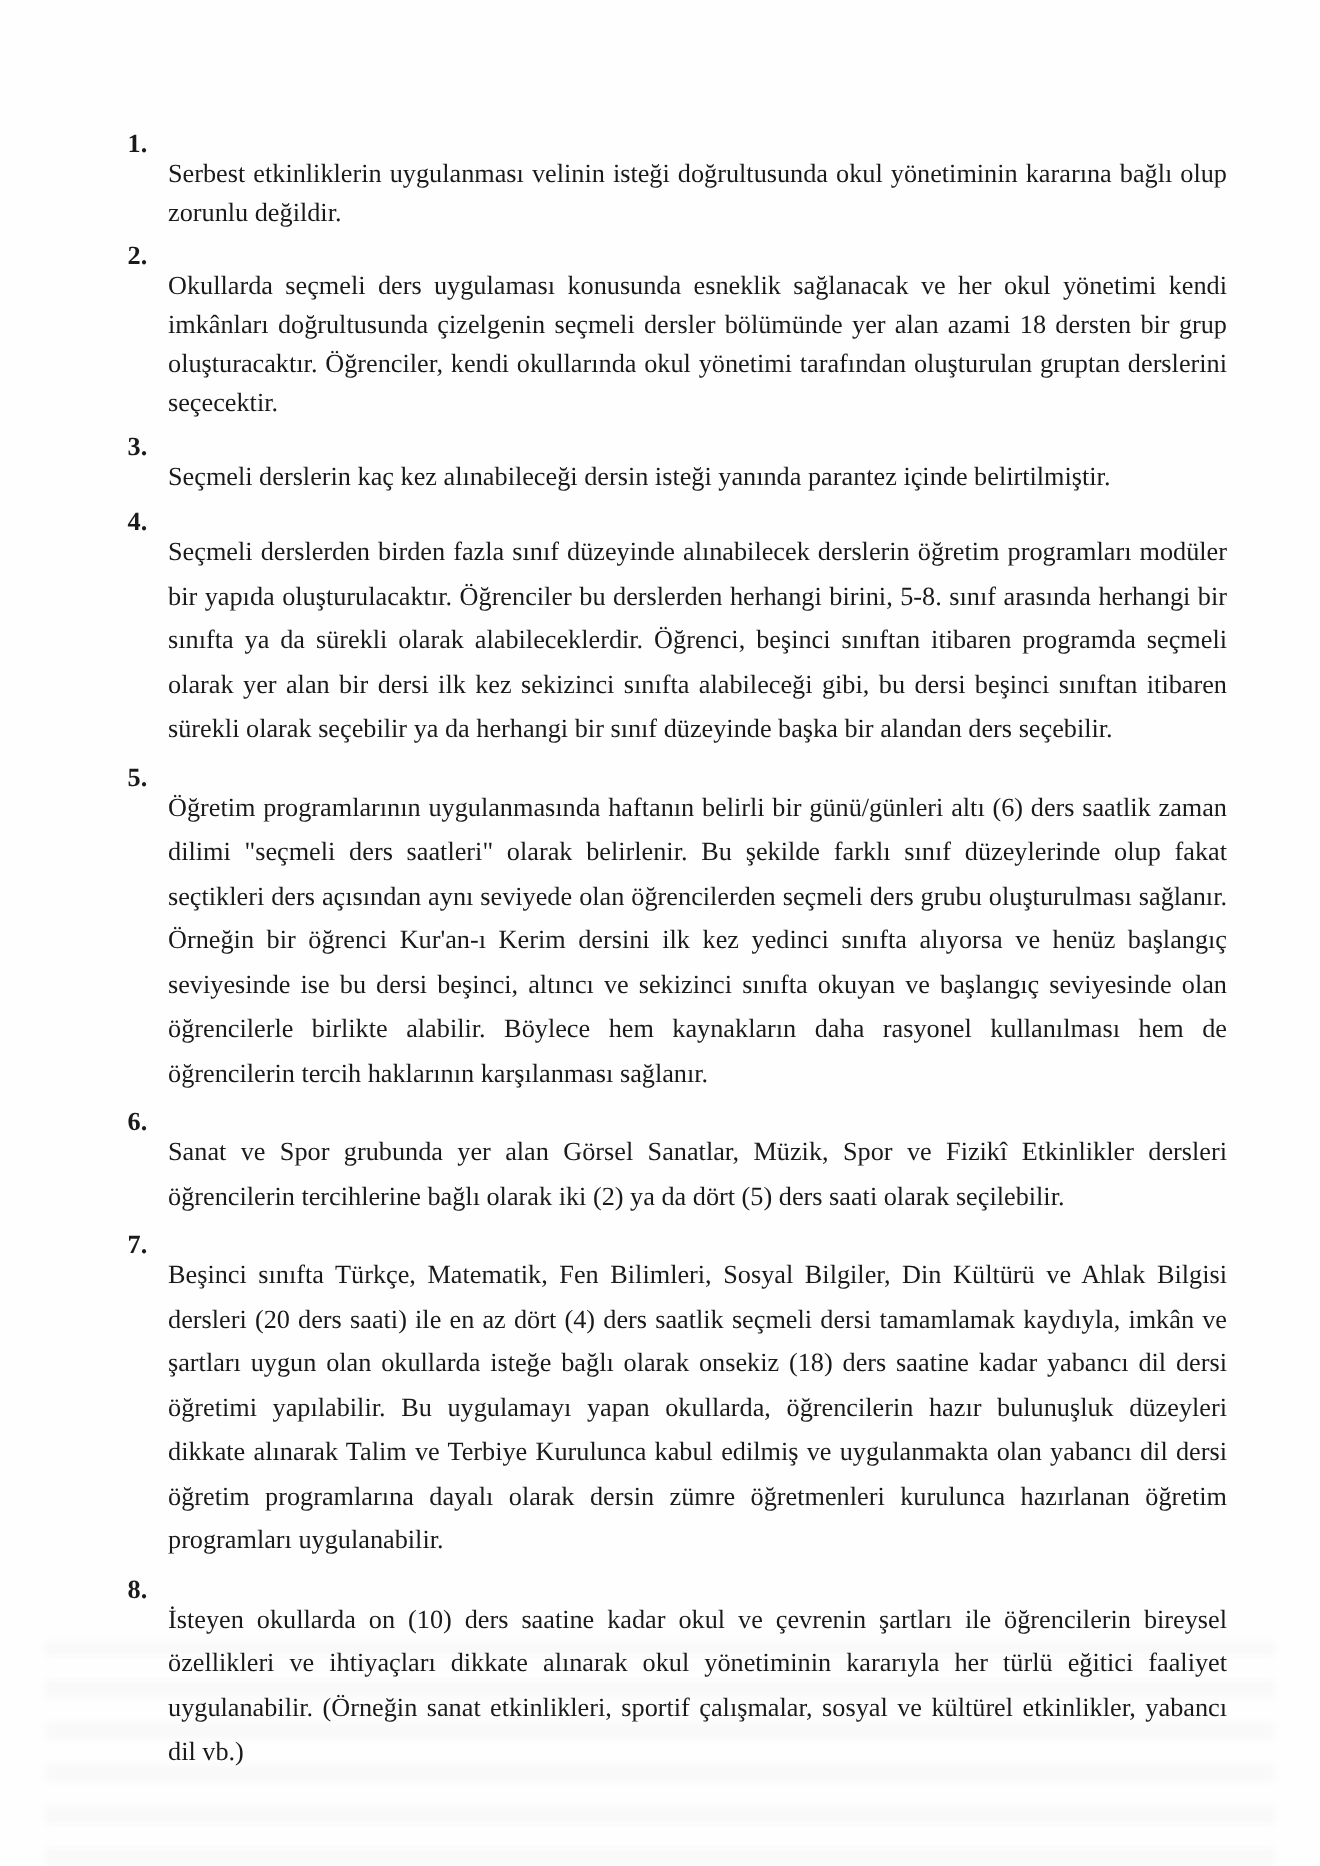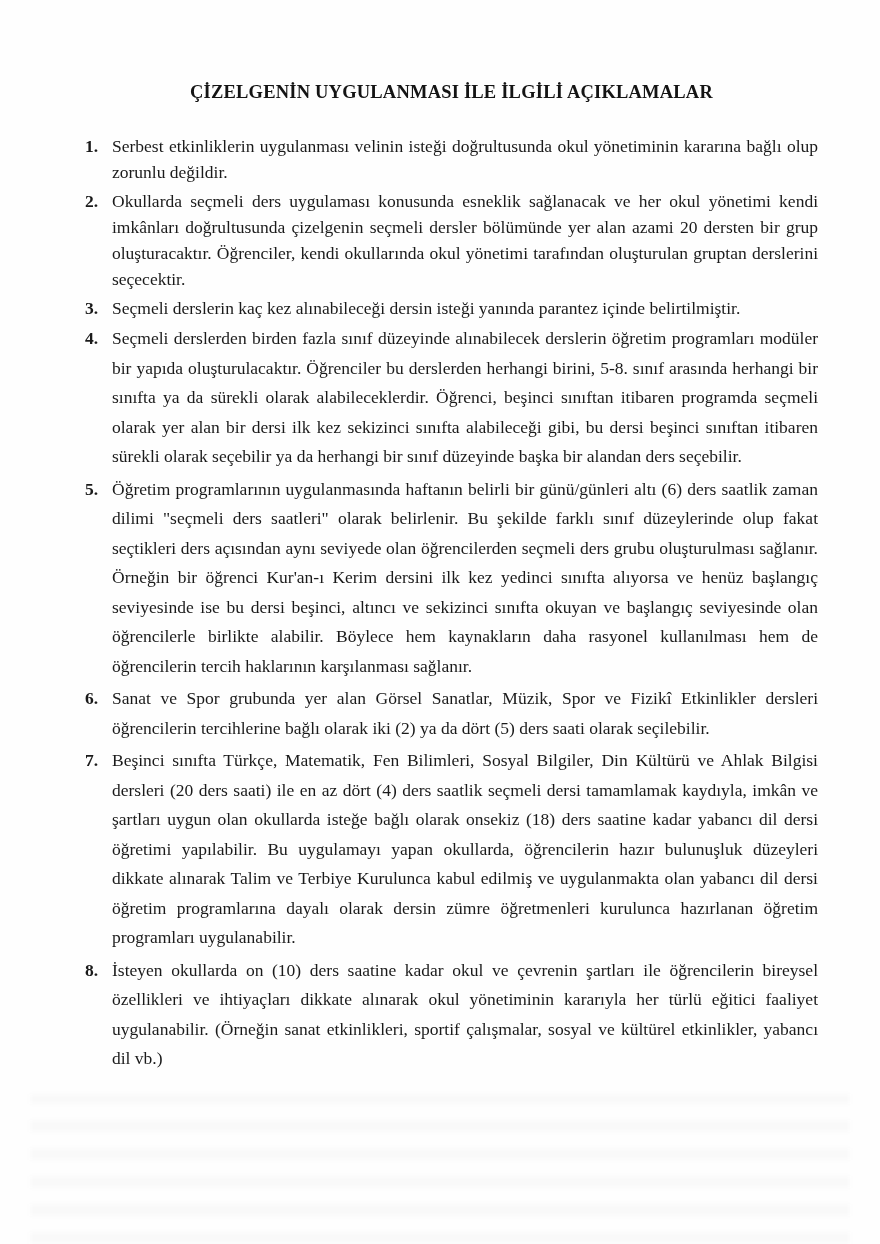--- a/index.html
+++ b/index.html
@@ -39,20 +39,21 @@
   .doc-item .num {
     flex: 0 0 27px;
     font-weight: bold;
     font-size: 17.5px;
   }
   .doc-item .txt {
     flex: 1 1 auto;
     font-size: 17.5px;
     text-align: justify;
     text-justify: inter-word;
+    margin-top: 20px;
   }
   
   .doc-item .num, .doc-item .txt {
     line-height: 29.5px;
   }
   .doc-item:nth-child(-n+3) .num,
   .doc-item:nth-child(-n+3) .txt {
     line-height: 26px;
   }
   
@@ -68,30 +69,29 @@
       rgba(0,0,0,0) 12px, rgba(0,0,0,0) 28px
     );
     filter: blur(2px);
     pointer-events: none;
   }
 </style>
 </head>
 <body>
 
 <div class="page">
-  <h1 class="doc-title">ÇİZELGENİN UYGULANMASI İLE İLGİLİ AÇIKLAMALAR</h1>
   <ol class="items">
   <li class="doc-item">
     <span class="num">1.</span>
     <div class="txt">Serbest etkinliklerin uygulanması velinin isteği doğrultusunda okul yönetiminin kararına bağlı olup zorunlu değildir.</div>
   </li>
 
   <li class="doc-item">
     <span class="num">2.</span>
-    <div class="txt">Okullarda seçmeli ders uygulaması konusunda esneklik sağlanacak ve her okul yönetimi kendi imkânları doğrultusunda çizelgenin seçmeli dersler bölümünde yer alan azami 20 dersten bir grup oluşturacaktır. Öğrenciler, kendi okullarında okul yönetimi tarafından oluşturulan gruptan derslerini seçecektir.</div>
+    <div class="txt">Okullarda seçmeli ders uygulaması konusunda esneklik sağlanacak ve her okul yönetimi kendi imkânları doğrultusunda çizelgenin seçmeli dersler bölümünde yer alan azami 18 dersten bir grup oluşturacaktır. Öğrenciler, kendi okullarında okul yönetimi tarafından oluşturulan gruptan derslerini seçecektir.</div>
   </li>
 
   <li class="doc-item">
     <span class="num">3.</span>
     <div class="txt">Seçmeli derslerin kaç kez alınabileceği dersin isteği yanında parantez içinde belirtilmiştir.</div>
   </li>
 
   <li class="doc-item">
     <span class="num">4.</span>
     <div class="txt">Seçmeli derslerden birden fazla sınıf düzeyinde alınabilecek derslerin öğretim programları modüler bir yapıda oluşturulacaktır. Öğrenciler bu derslerden herhangi birini, 5-8. sınıf arasında herhangi bir sınıfta ya da sürekli olarak alabileceklerdir. Öğrenci, beşinci sınıftan itibaren programda seçmeli olarak yer alan bir dersi ilk kez sekizinci sınıfta alabileceği gibi, bu dersi beşinci sınıftan itibaren sürekli olarak seçebilir ya da herhangi bir sınıf düzeyinde başka bir alandan ders seçebilir.</div>

